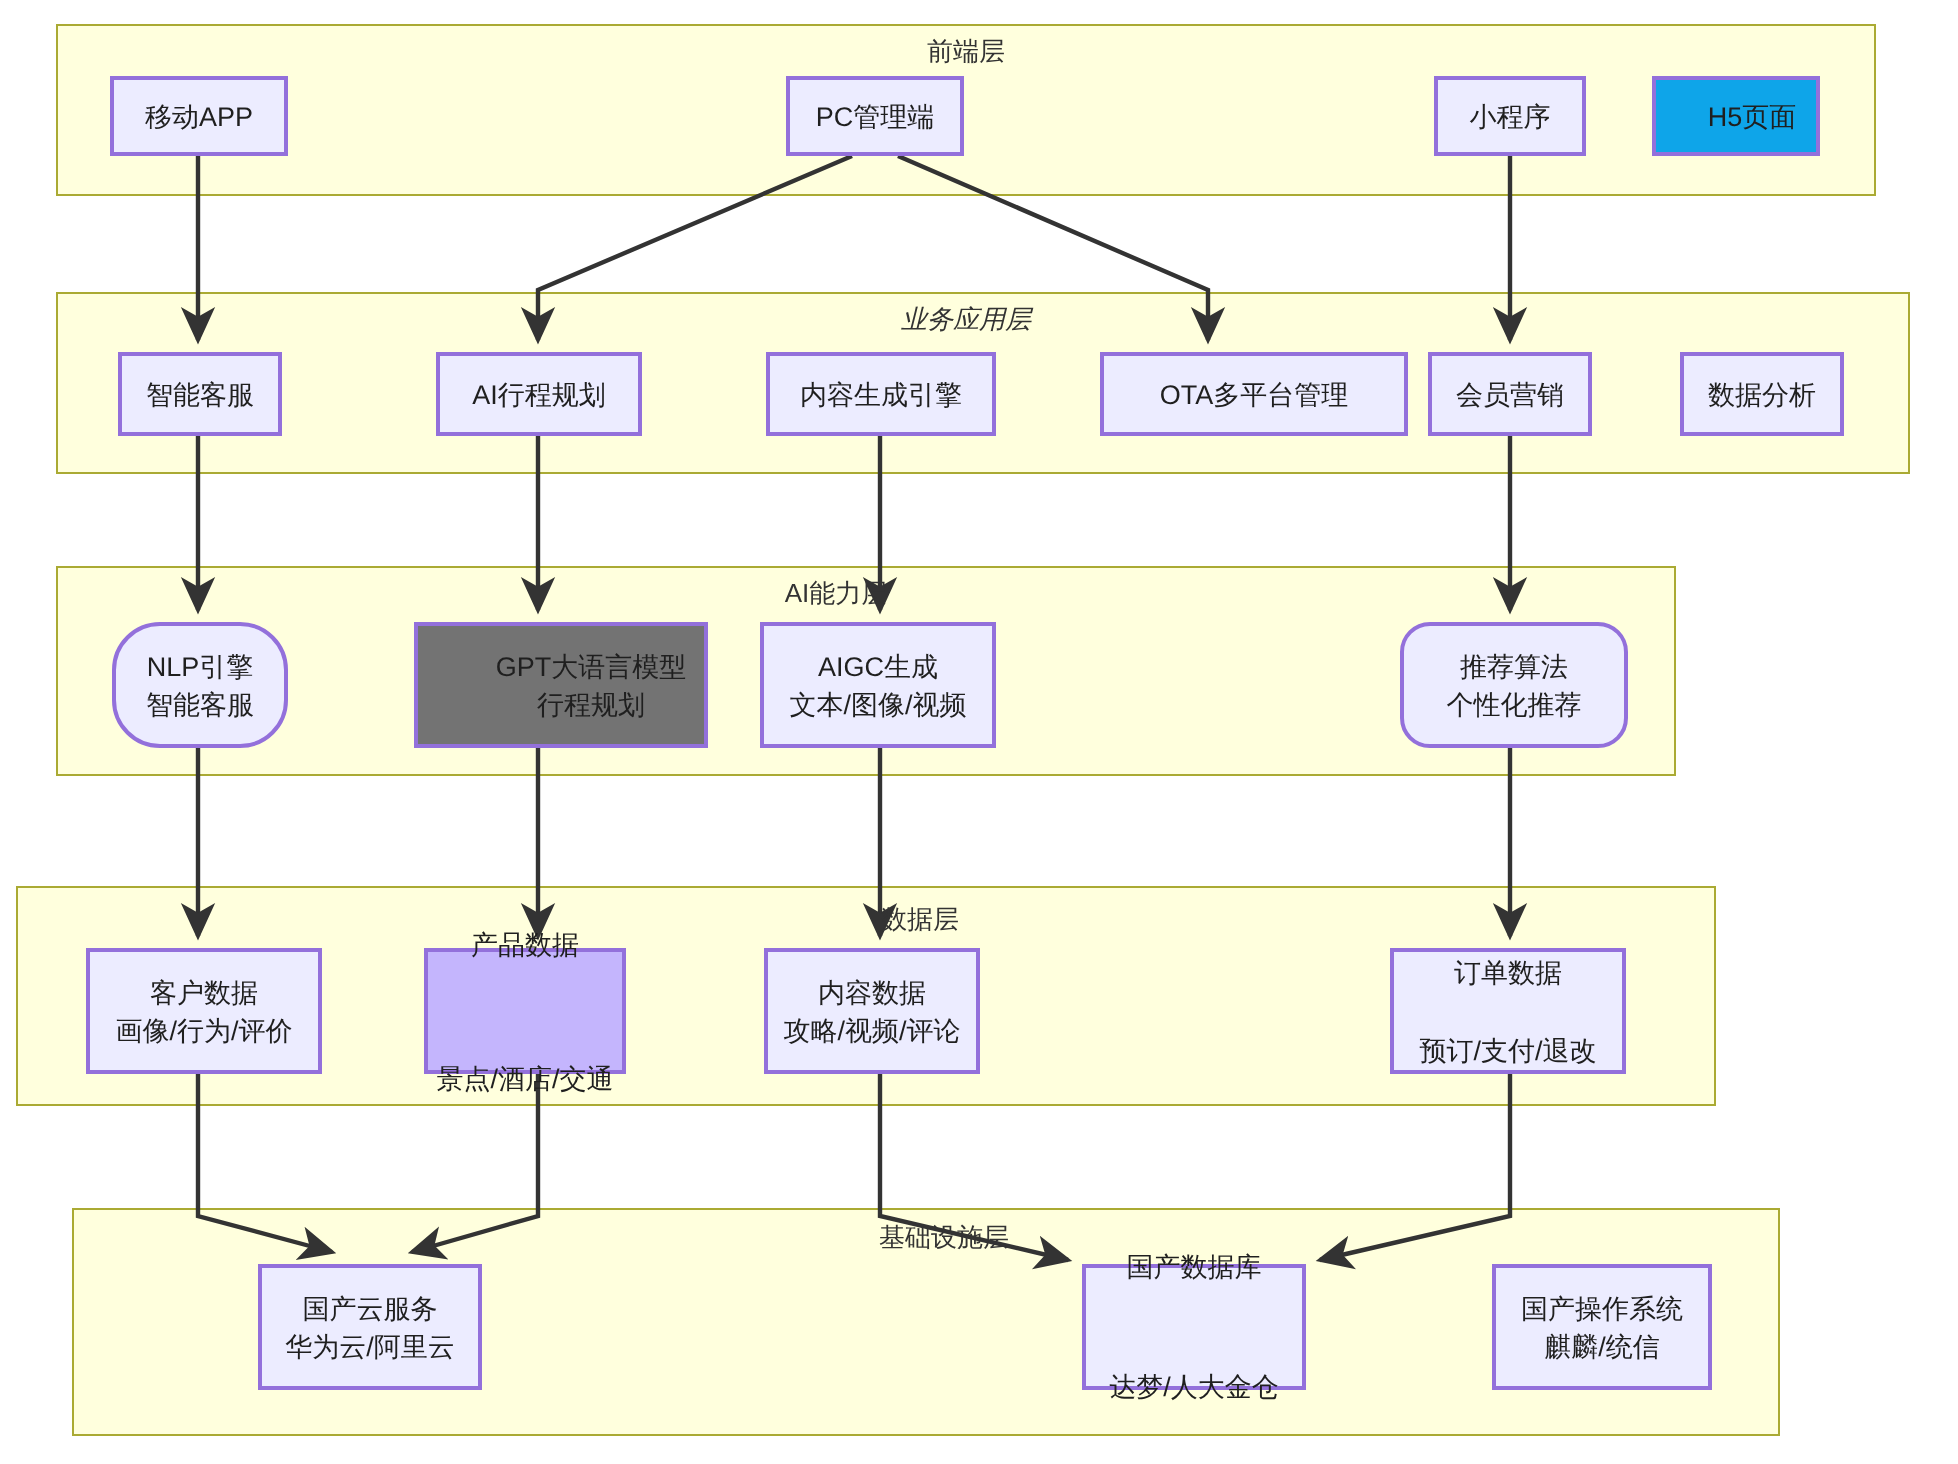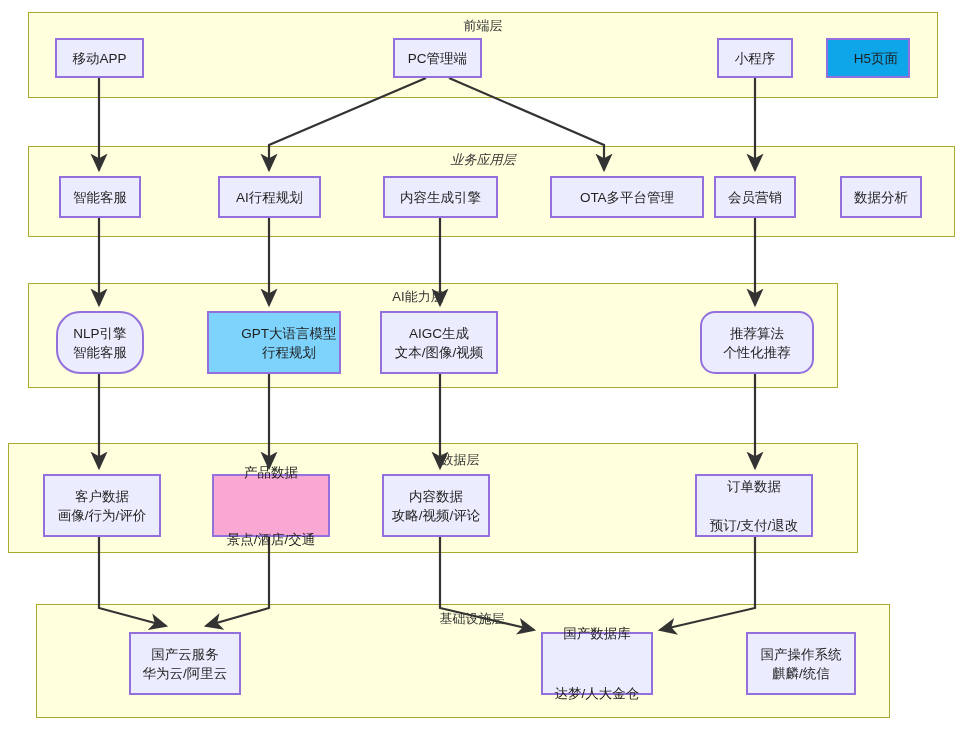--- a/index.html
+++ b/index.html
@@ -138,37 +138,37 @@
       <div class="node" style="left: 714px; top: 176px; width: 82px; height: 42px; background: rgb(236, 236, 255); border-color: rgb(147, 112, 219);">
         <span class="ln">会员营销</span>
       </div>
       <div class="node" style="left: 840px; top: 176px; width: 82px; height: 42px; background: rgb(236, 236, 255); border-color: rgb(147, 112, 219);">
         <span class="ln">数据分析</span>
       </div>
       <div class="node" style="left: 56px; top: 311px; width: 88px; height: 63px; background: rgb(236, 236, 255); border-color: rgb(147, 112, 219); border-radius: 24px;">
         <span class="ln">NLP引擎</span>
         <span class="ln">智能客服</span>
       </div>
-      <div class="node" style="left: 207px; top: 311px; width: 134px; height: 63px; background: #7dd3fc; border-color: rgb(147, 112, 219); padding-left: 30px;">
+      <div class="node" style="left: 207px; top: 311px; width: 147px; height: 63px; background: #737373; border-color: rgb(147, 112, 219); padding-left: 30px;">
         <span class="ln">GPT大语言模型</span>
         <span class="ln">行程规划</span>
       </div>
       <div class="node" style="left: 380px; top: 311px; width: 118px; height: 63px; background: rgb(236, 236, 255); border-color: rgb(147, 112, 219);">
         <span class="ln">AIGC生成</span>
         <span class="ln">文本/图像/视频</span>
       </div>
       <div class="node" style="left: 700px; top: 311px; width: 114px; height: 63px; background: rgb(236, 236, 255); border-color: rgb(147, 112, 219); border-radius: 15px;">
         <span class="ln">推荐算法</span>
         <span class="ln">个性化推荐</span>
       </div>
       <div class="node" style="left: 43px; top: 474px; width: 118px; height: 63px; background: rgb(236, 236, 255); border-color: rgb(147, 112, 219);">
         <span class="ln">客户数据</span>
         <span class="ln">画像/行为/评价</span>
       </div>
-      <div class="node" style="left: 212px; top: 474px; width: 118px; height: 63px; background: #f9a8d4; border-color: rgb(147, 112, 219); gap: 48px;">
+      <div class="node" style="left: 212px; top: 474px; width: 101px; height: 63px; background: #c4b5fd; border-color: rgb(147, 112, 219); gap: 48px;">
         <span class="ln">产品数据</span>
         <span class="ln">景点/酒店/交通</span>
       </div>
       <div class="node" style="left: 382px; top: 474px; width: 108px; height: 63px; background: rgb(236, 236, 255); border-color: rgb(147, 112, 219);">
         <span class="ln">内容数据</span>
         <span class="ln">攻略/视频/评论</span>
       </div>
       <div class="node" style="left: 695px; top: 474px; width: 118px; height: 63px; background: rgb(236, 236, 255); border-color: rgb(147, 112, 219); gap: 20px;">
         <span class="ln">订单数据</span>
         <span class="ln">预订/支付/退改</span>

